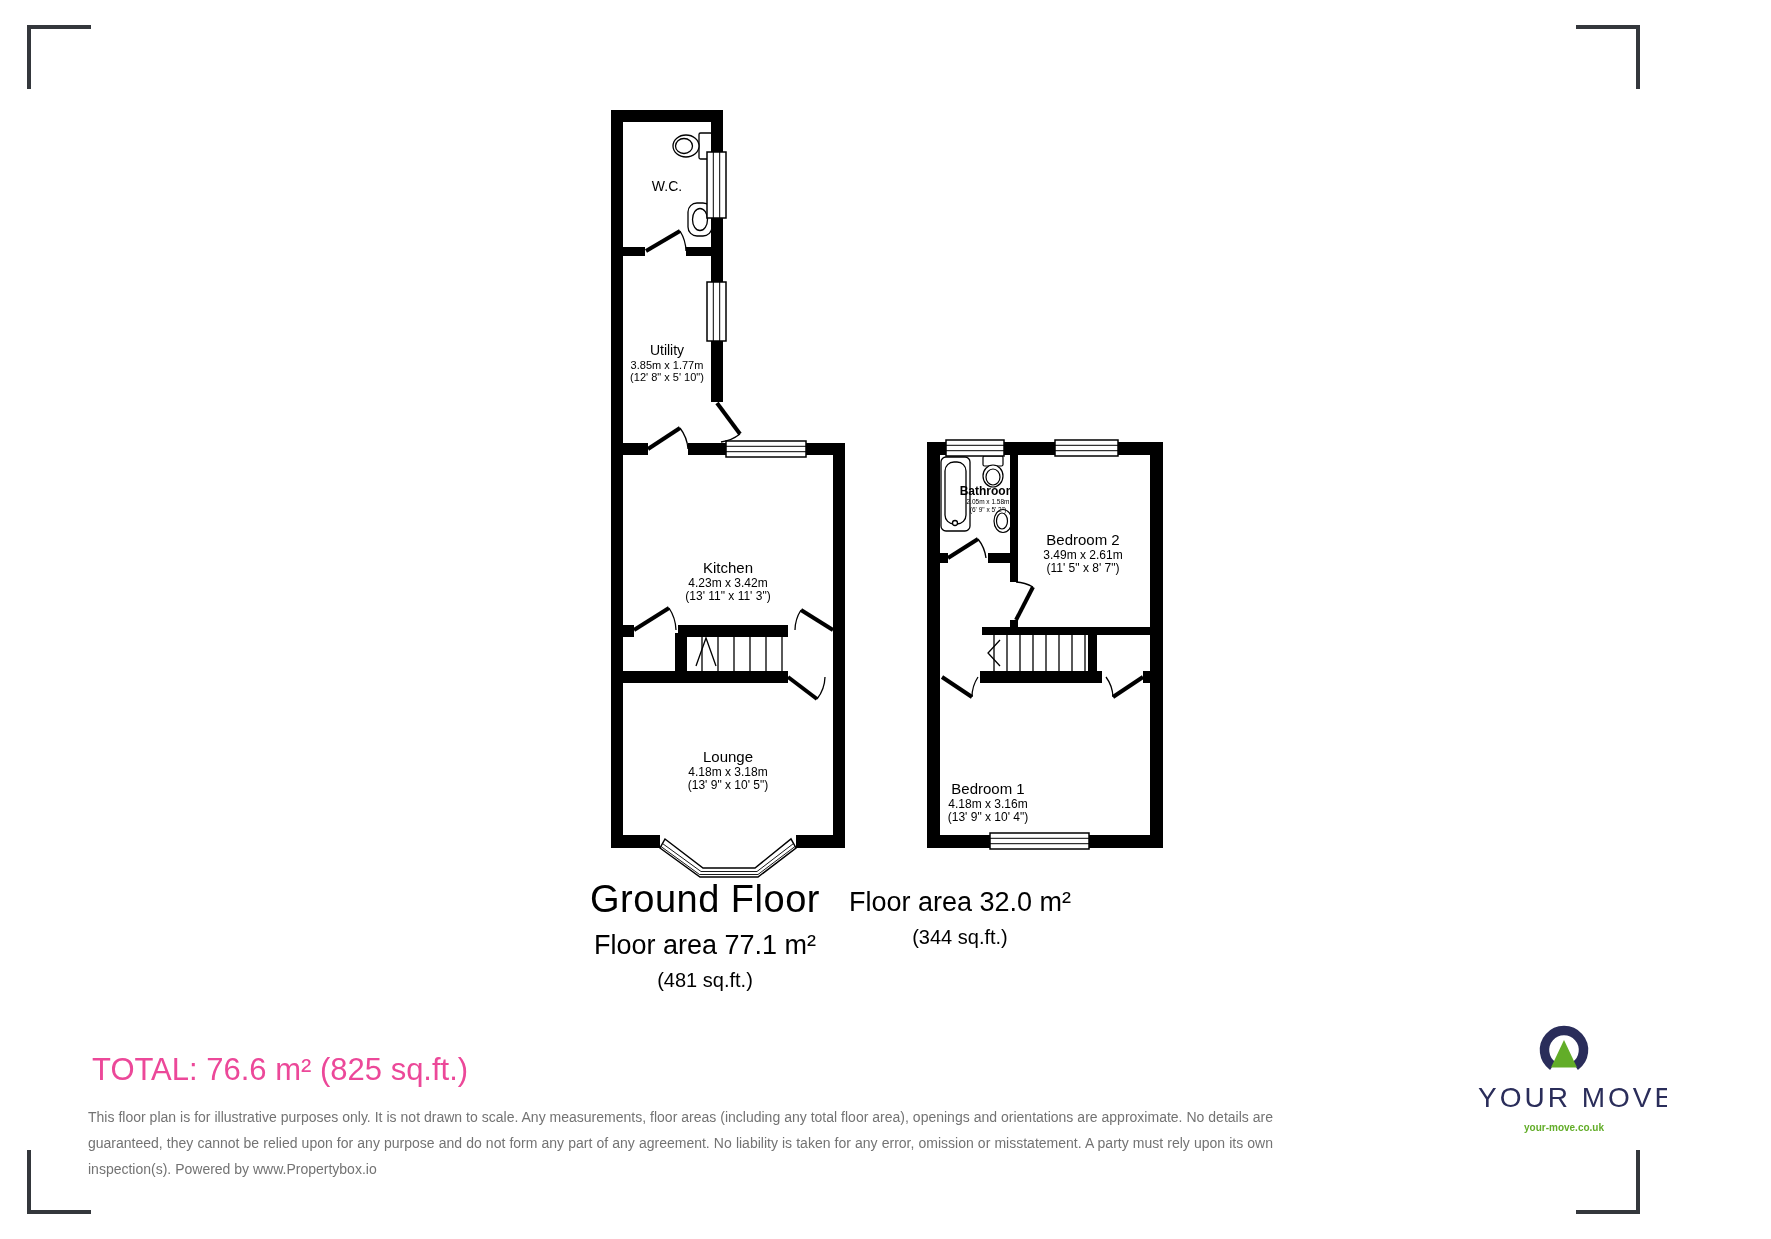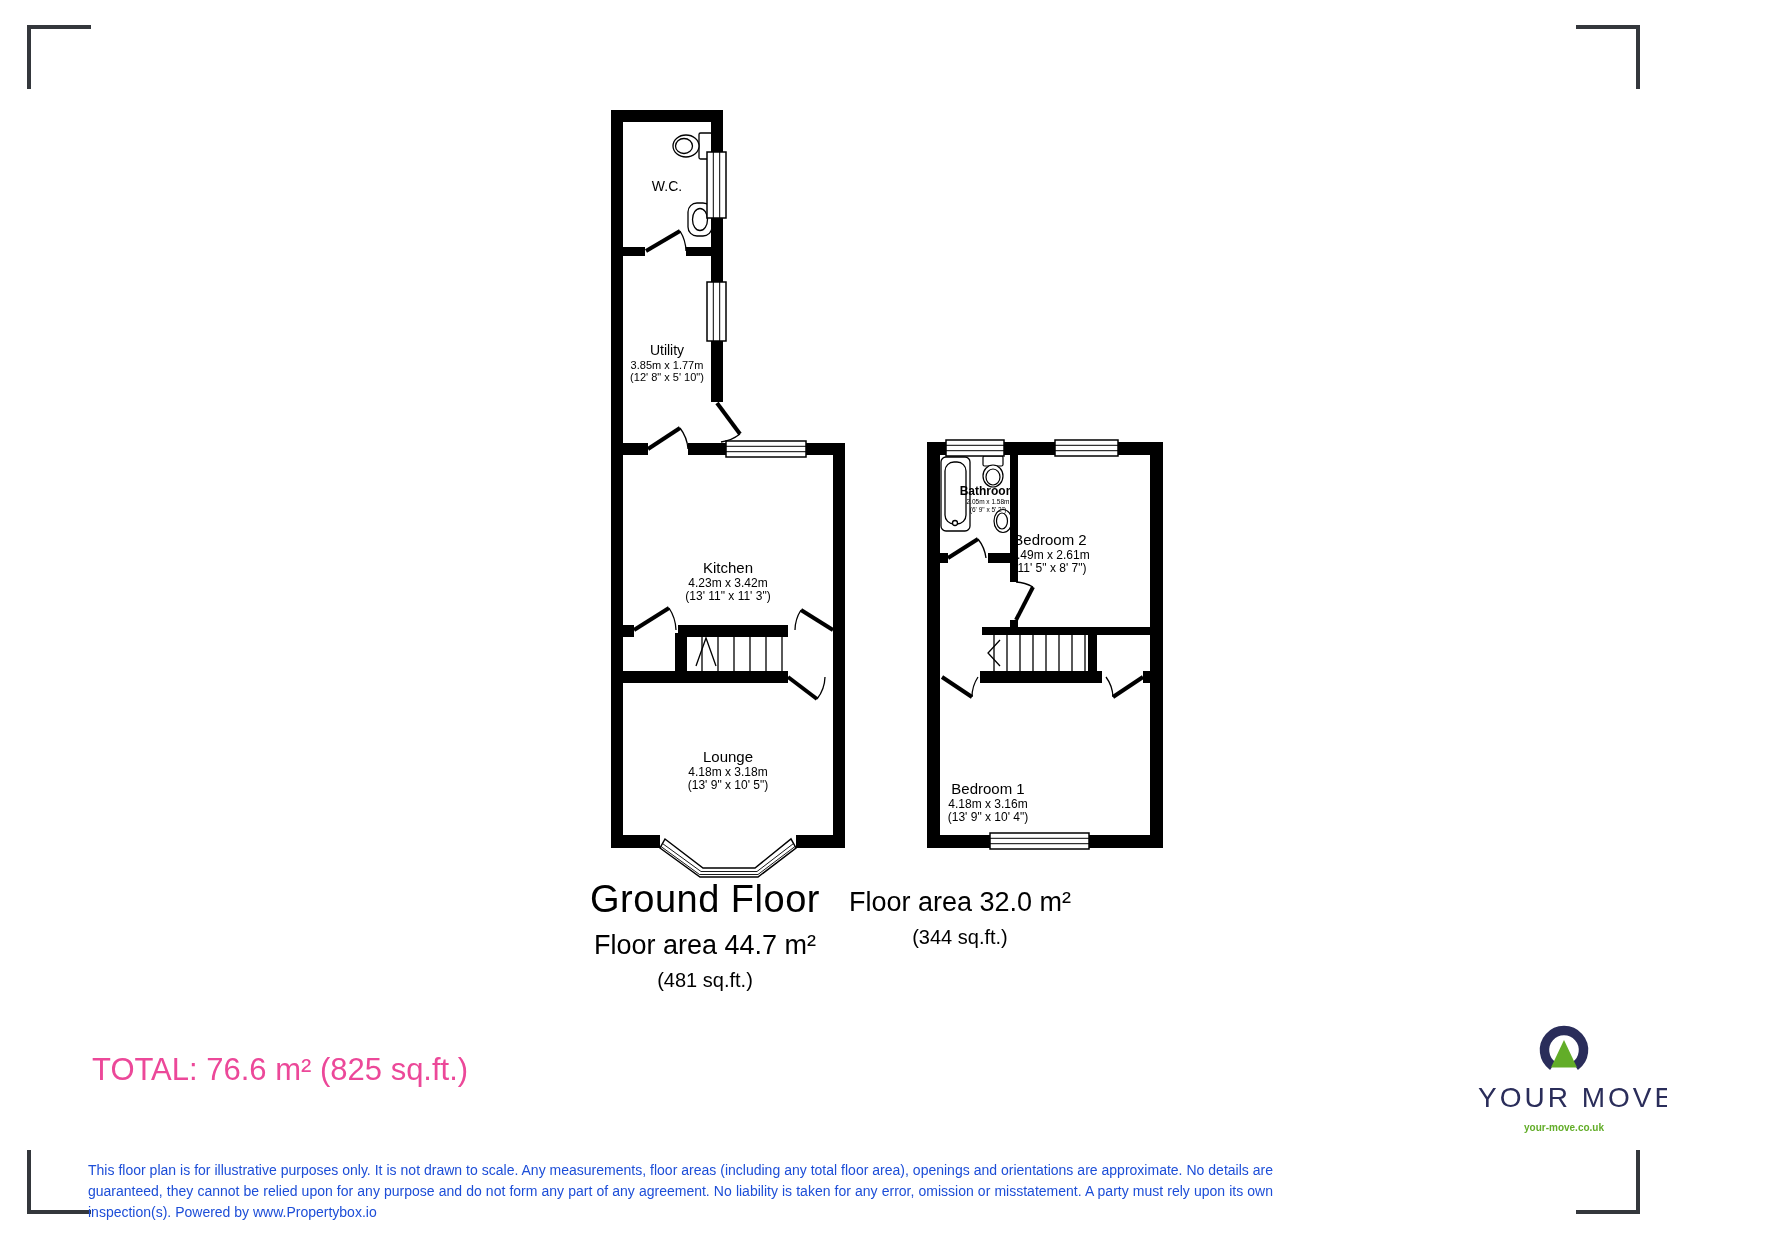--- a/index.html
+++ b/index.html
@@ -14,22 +14,22 @@
   .room-label{position:absolute;transform:translateX(-50%);text-align:center;line-height:1.12;white-space:nowrap;}
   .rname{font-size:15px;}
   .rdims{font-size:12px;}
   .rname-sm{font-size:12px;font-weight:bold;}
   .rdims-sm{font-size:6.5px;}
   .caption{position:absolute;transform:translateX(-50%);text-align:center;white-space:nowrap;}
   .cap-title{font-size:38px;letter-spacing:.5px;}
   .cap-area{font-size:27px;margin-top:9px;}
   .cap-sqft{font-size:20px;margin-top:8px;}
   #total-line{position:absolute;left:92px;top:1052px;font-size:31px;color:#ec4899;white-space:nowrap;}
-  #disclaimer{position:absolute;left:88px;top:1160px;width:1185px;font-size:14px;line-height:21px;
-              color:#1d4ed8;text-align:justify;}
+  #disclaimer{position:absolute;left:88px;top:1104px;width:1185px;font-size:14px;line-height:26px;
+              color:#737373;text-align:justify;}
   #logo{position:absolute;left:1478px;top:1024px;width:172px;text-align:center;}
   #logo-name{font-size:28px;letter-spacing:3px;color:var(--navy,#2a2d5a);margin-top:2px;white-space:nowrap;}
   #logo-url{font-size:10px;font-weight:bold;color:var(--green,#62ad28);margin-top:8px;white-space:nowrap;}
 </style>
 </head>
 <body>
 
 <div id="canvas">
 
   <div class="corner tl"></div>
@@ -207,35 +207,35 @@
     <div class="rdims">4.18m x 3.18m</div>
     <div class="rdims">(13' 9" x 10' 5")</div>
   </div>
 
   <div class="room-label" style="left:988px;top:485px;">
     <div class="rname-sm">Bathroom</div>
     <div class="rdims-sm">2.05m x 1.58m</div>
     <div class="rdims-sm">(6' 9" x 5' 2")</div>
   </div>
 
-  <div class="room-label" style="left:1050px;top:532px;">
+  <div class="room-label" style="left:1083px;top:532px;">
     <div class="rname">Bedroom 2</div>
     <div class="rdims">3.49m x 2.61m</div>
     <div class="rdims">(11' 5" x 8' 7")</div>
   </div>
 
   <div class="room-label" style="left:988px;top:749px;margin-top:32px;">
     <div class="rname">Bedroom 1</div>
     <div class="rdims">4.18m x 3.16m</div>
     <div class="rdims">(13' 9" x 10' 4")</div>
   </div>
 
   <div class="caption" style="left:705px;top:878px;">
     <div class="cap-title">Ground Floor</div>
-    <div class="cap-area">Floor area 44.7 m²</div>
+    <div class="cap-area">Floor area 77.1 m²</div>
     <div class="cap-sqft">(481 sq.ft.)</div>
   </div>
 
   <div class="caption" style="left:960px;top:878px;">
     <div class="cap-area">Floor area 32.0 m²</div>
     <div class="cap-sqft">(344 sq.ft.)</div>
   </div>
 
   <div id="total-line">TOTAL: 76.6 m² (825 sq.ft.)</div>
 

